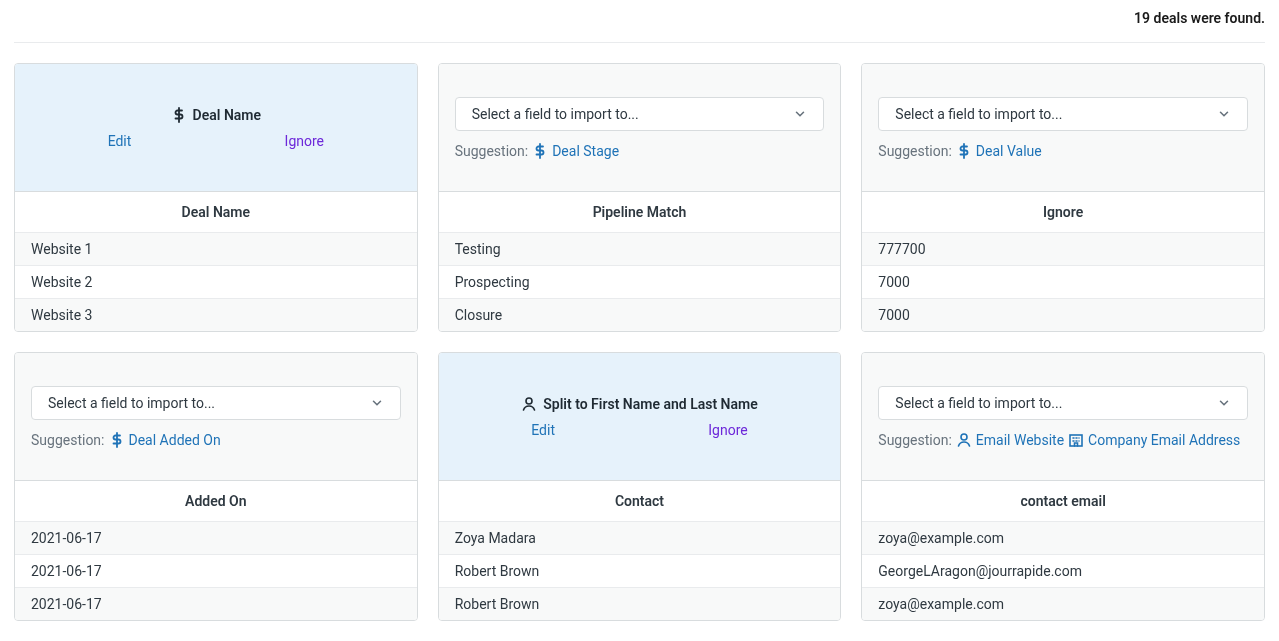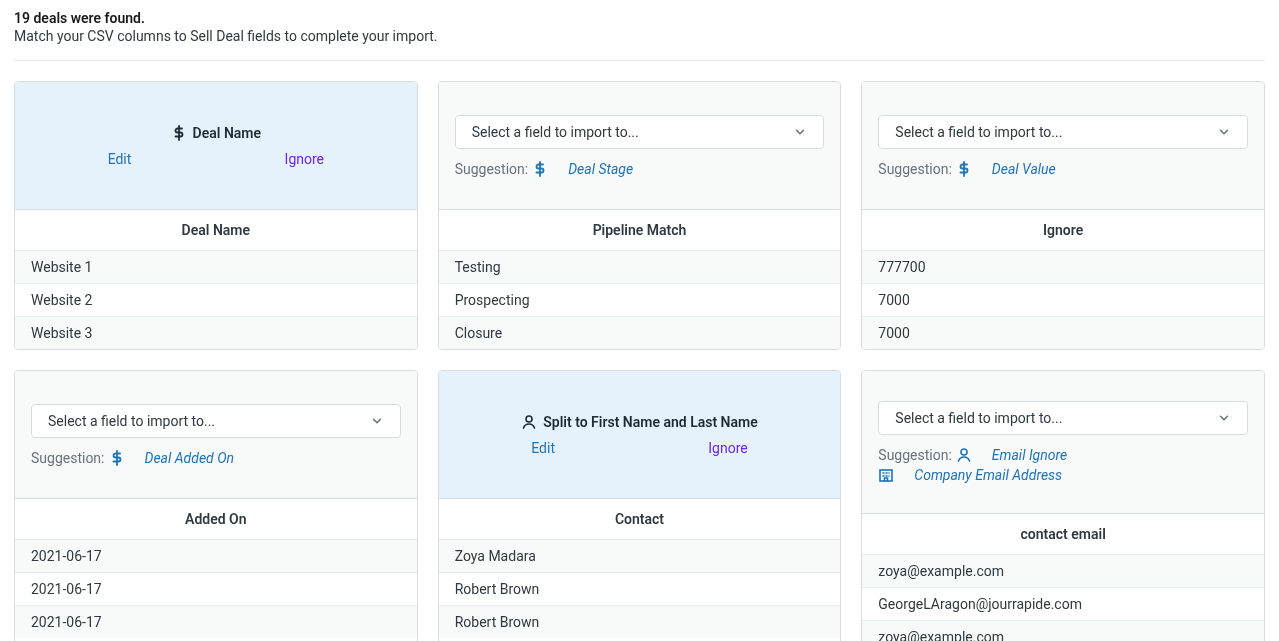--- a/index.html
+++ b/index.html
@@ -3,21 +3,21 @@
 <meta charset="utf-8">
 <style>
   * { box-sizing: border-box; margin: 0; padding: 0; }
   body {
     font-family: -apple-system, BlinkMacSystemFont, "Segoe UI", Roboto, Helvetica, Arial, sans-serif;
     font-size: 14px;
     color: #2f3941;
     padding: 10px 14px;
     background: #fff;
   }
-  .header { padding-bottom: 16px; border-bottom: 1px solid #e9ebed; margin-bottom: 20px; }
+  .header { padding-bottom: 16px; border-bottom: 1px solid #e9ebed; margin-bottom: 20px; text-align: right; }
   .header .title { font-weight: 600; color: #1a1a1a; font-size: 14px; }
   .header .subtitle { color: #2f3941; font-size: 14px; margin-top: 2px; }
   .grid {
     display: grid;
     grid-template-columns: repeat(3, 1fr);
     gap: 20px;
   }
   .card {
     border: 1px solid #d8dcde;
     border-radius: 4px;
@@ -68,24 +68,23 @@
     color: #68737d;
     font-size: 14px;
     display: flex;
     align-items: center;
     flex-wrap: wrap;
     gap: 4px;
   }
   .sugg-item {
     display: inline-flex;
     align-items: center;
-    gap: 20px;
+    gap: 4px;
     color: #1f73b7;
     cursor: pointer;
-    font-style: italic;
   }
   .sugg-item .icon { color: #1f73b7; }
   .col-header {
     background: #fff;
     text-align: center;
     font-weight: 600;
     padding: 12px;
     border-bottom: 1px solid #e9ebed;
   }
   .rows .row {
@@ -96,21 +95,20 @@
   .rows .row:nth-child(even) { background: #fff; }
   .rows .row:last-child { border-bottom: none; }
   .icon { display: inline-flex; }
   svg { display: block; }
 </style>
 </head>
 <body>
 
 <div class="header">
   <div class="title">19 deals were found.</div>
-  <div class="subtitle">Match your CSV columns to Sell Deal fields to complete your import.</div>
 </div>
 
 <div class="grid" id="grid">
     <div class="card">
       <div class="card-head mapped">
         <div class="mapped-title">
           <span class="icon" style="color: rgb(31, 42, 51);">
             <svg width="16" height="16" viewBox="0 0 16 16" fill="none" stroke="currentColor" stroke-width="1.8" stroke-linecap="round">
               <path d="M8 1v14"></path>
               <path d="M11 3.5H6.5a2 2 0 0 0 0 4h3a2 2 0 0 1 0 4H4.5"></path>
@@ -255,21 +253,21 @@
         </div>
         <div class="suggestion">
           <span>Suggestion:</span>
           <span class="sugg-item">
             <span class="icon">
               <svg width="16" height="16" viewBox="0 0 16 16" fill="none" stroke="currentColor" stroke-width="1.6" stroke-linecap="round">
                 <circle cx="8" cy="5" r="3"></circle>
                 <path d="M2.5 14c1-3 4-4 5.5-4s4.5 1 5.5 4"></path>
               </svg>
             </span>
-            <span>Email Ignore</span>
+            <span>Email Website</span>
           </span>
           <span class="sugg-item">
             <span class="icon">
               <svg width="16" height="16" viewBox="0 0 16 16" fill="none" stroke="currentColor" stroke-width="1.6" stroke-linecap="round">
                 <rect x="2" y="3" width="12" height="11"></rect>
                 <path d="M5 6h1M8 6h1M11 6h0M5 9h1M8 9h1M11 9h0M6.5 14v-3h3v3"></path>
               </svg>
             </span>
             <span>Company Email Address</span>
           </span>

